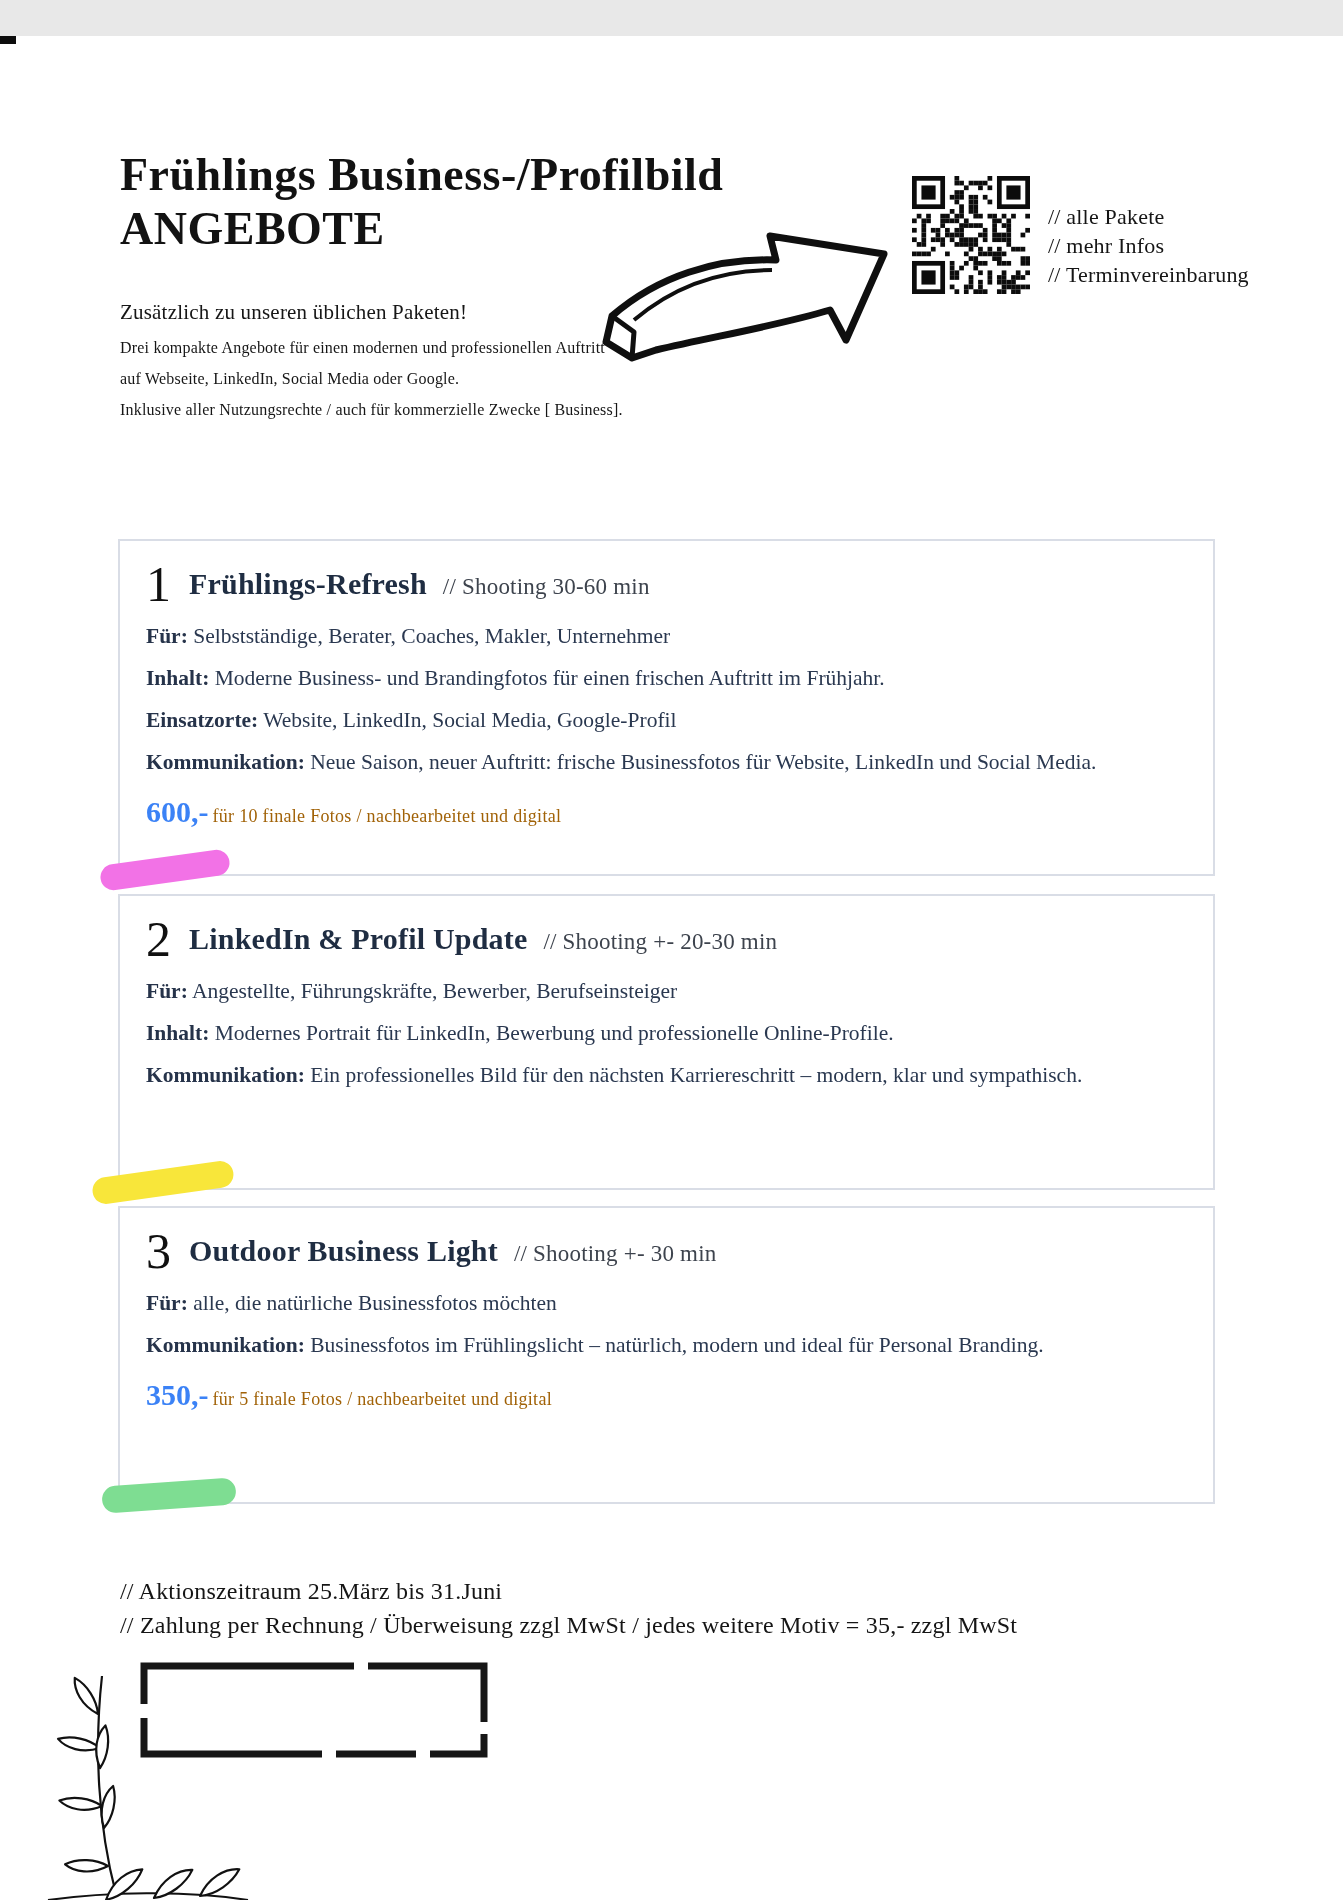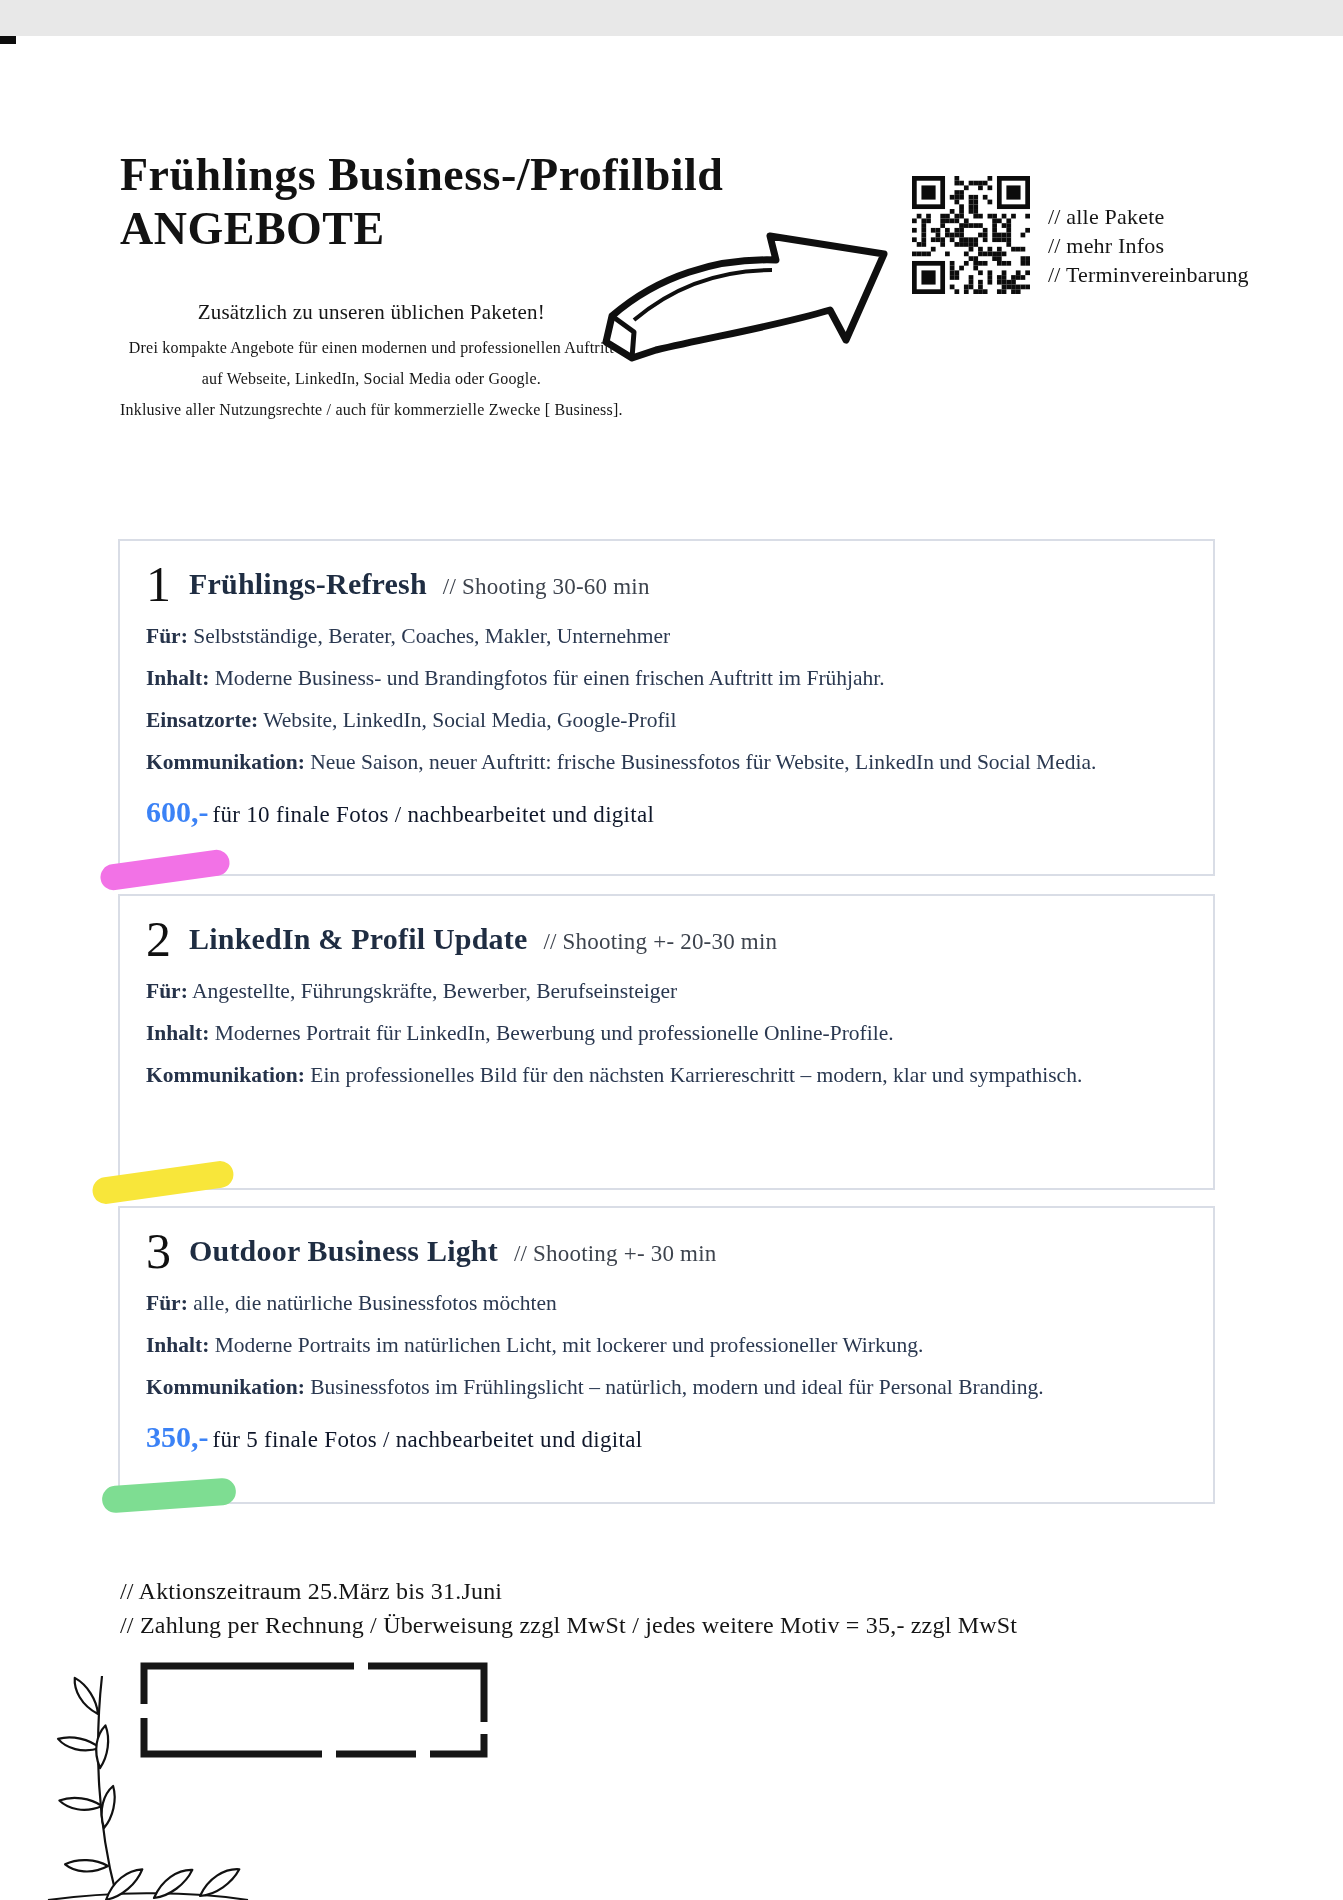--- a/index.html
+++ b/index.html
@@ -12,40 +12,40 @@
     position:absolute;left:120px;top:112px;
     font-size:46px;line-height:54px;font-weight:600;letter-spacing:.5px;color:#121212;
   }
   .qr-wrap{position:absolute;left:912px;top:140px;width:118px;height:118px;}
   .qr-links{
     position:absolute;left:1048px;top:166px;
     font-size:22px;line-height:29px;font-weight:400;letter-spacing:.2px;color:#151515;
   }
   .arrow-wrap{position:absolute;left:596px;top:186px;width:302px;height:146px;}
   
-  .intro{position:absolute;left:120px;top:262px;color:#161616;text-align:center;}
+  .intro{position:absolute;left:120px;top:262px;color:#161616;}
   .intro .small{font-size:21px;line-height:28px;margin:0 0 6px 0;letter-spacing:.2px;}
   .intro .big{font-size:16px;line-height:31px;margin:0;letter-spacing:.2px;}
   
   .card{
     position:absolute;left:118px;width:1097px;background:#ffffff;
     border:2px solid #d9dde6;box-sizing:border-box;padding:14px 26px 0 26px;
   }
   .card-1{top:503px;height:337px;}
   .card-2{top:858px;height:296px;}
   .card-3{top:1170px;height:298px;}
   .card-head{display:flex;align-items:center;margin-top:4px;}
   .card-num{font-size:50px;line-height:50px;font-weight:400;color:#101010;}
   .card-title{margin-left:18px;font-size:30px;font-weight:700;color:#1f2d42;letter-spacing:.2px;text-align:right;}
   .card-duration{margin-left:16px;padding-top:6px;font-size:23px;font-weight:400;color:#3d434d;letter-spacing:.2px;}
   .row{margin:13px 0 0 0;font-size:21.5px;line-height:29px;color:#2a3850;max-width:960px;}
   .row b{font-weight:700;color:#26334a;}
   .price-line{margin:18px 0 0 0;}
   .price{font-size:30px;font-weight:700;color:#3b82f6;}
-  .price-desc{font-size:23px;font-weight:400;color:#0f172a;letter-spacing:.3px;}
+  .price-desc{font-size:18px;font-weight:400;color:#a16207;letter-spacing:.3px;}
   
   .stroke{position:absolute;border-radius:14px;z-index:6;}
   .stroke-pink{left:100px;top:821px;width:130px;height:26px;transform:rotate(-8deg);}
   .stroke-yellow{left:92px;top:1133px;width:142px;height:27px;transform:rotate(-8deg);}
   .stroke-green{left:102px;top:1446px;width:134px;height:27px;transform:rotate(-4deg);}
   
   .footer{position:absolute;left:120px;top:1538px;font-size:24px;line-height:34px;color:#151515;letter-spacing:.2px;}
   
   .logo-frame{position:absolute;left:140px;top:1626px;width:348px;height:96px;}
   .logo-text{
@@ -333,21 +333,20 @@
     <p class="row"><b>Kommunikation:</b> <span>Ein professionelles Bild für den nächsten Karriereschritt – modern, klar und sympathisch.</span></p>
   </div>
 
   <div class="card card-3">
     <div class="card-head">
       <span class="card-num">3</span>
       <span class="card-title">Outdoor Business Light</span>
       <span class="card-duration">// Shooting +- 30 min</span>
     </div>
     <p class="row"><b>Für:</b> <span>alle, die natürliche Businessfotos möchten</span></p>
-    <p class="row"><b>Inhalt:</b> <span>Moderne Portraits im natürlichen Licht, mit lockerer und professioneller Wirkung.</span></p>
     <p class="row"><b>Kommunikation:</b> <span>Businessfotos im Frühlingslicht – natürlich, modern und ideal für Personal Branding.</span></p>
     <p class="price-line"><span class="price">350,-</span> <span class="price-desc">für 5 finale Fotos / nachbearbeitet und digital</span></p>
   </div>
 
   <div class="stroke stroke-pink" style="background: rgb(242, 114, 230);"></div>
   <div class="stroke stroke-yellow" style="background: rgb(248, 230, 58);"></div>
   <div class="stroke stroke-green" style="background: rgb(126, 221, 146);"></div>
 
   <div class="footer">
     <div>// Aktionszeitraum 25.März bis 31.Juni</div>

